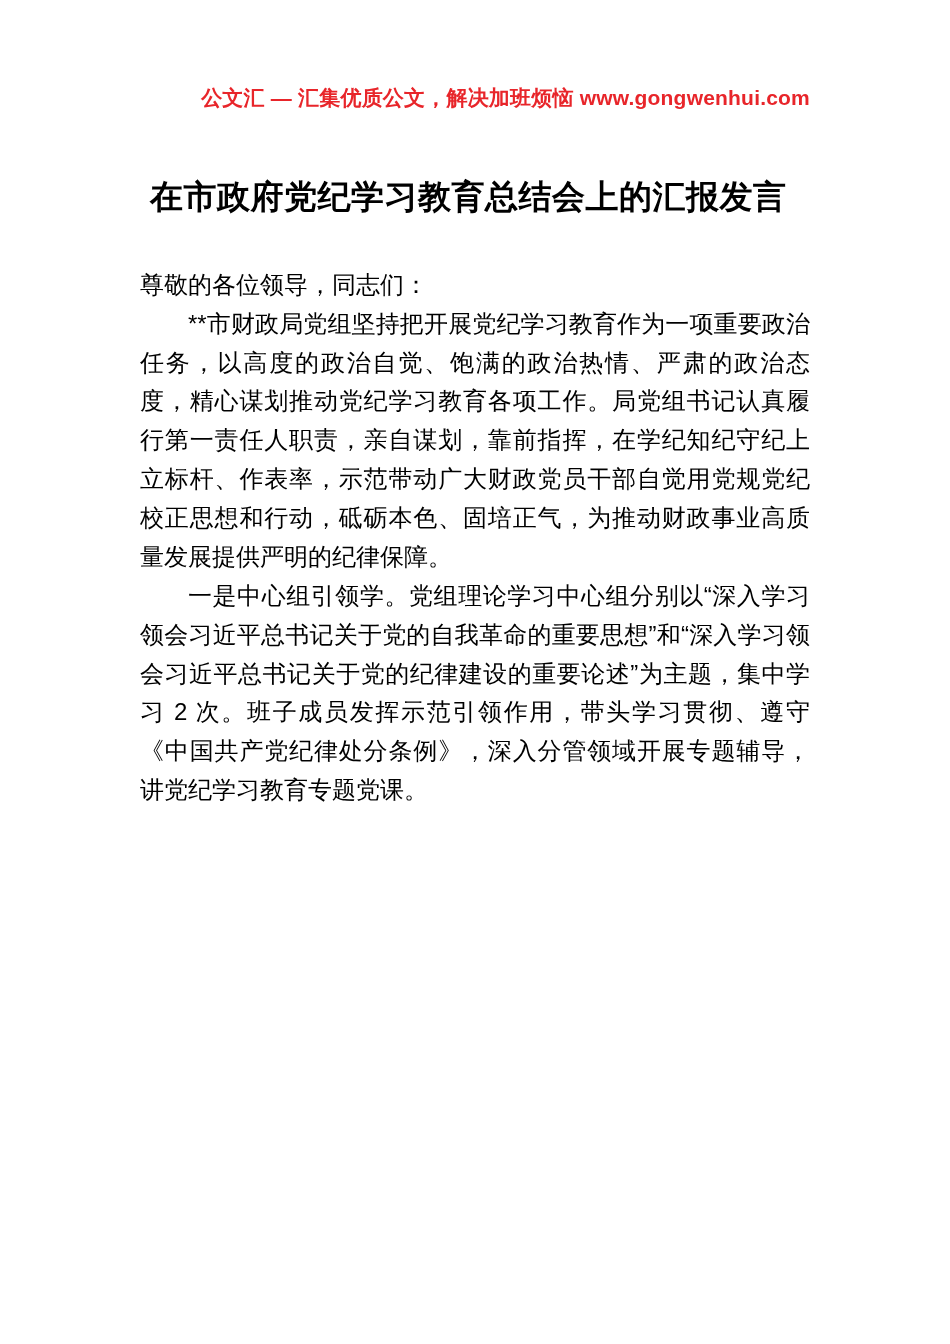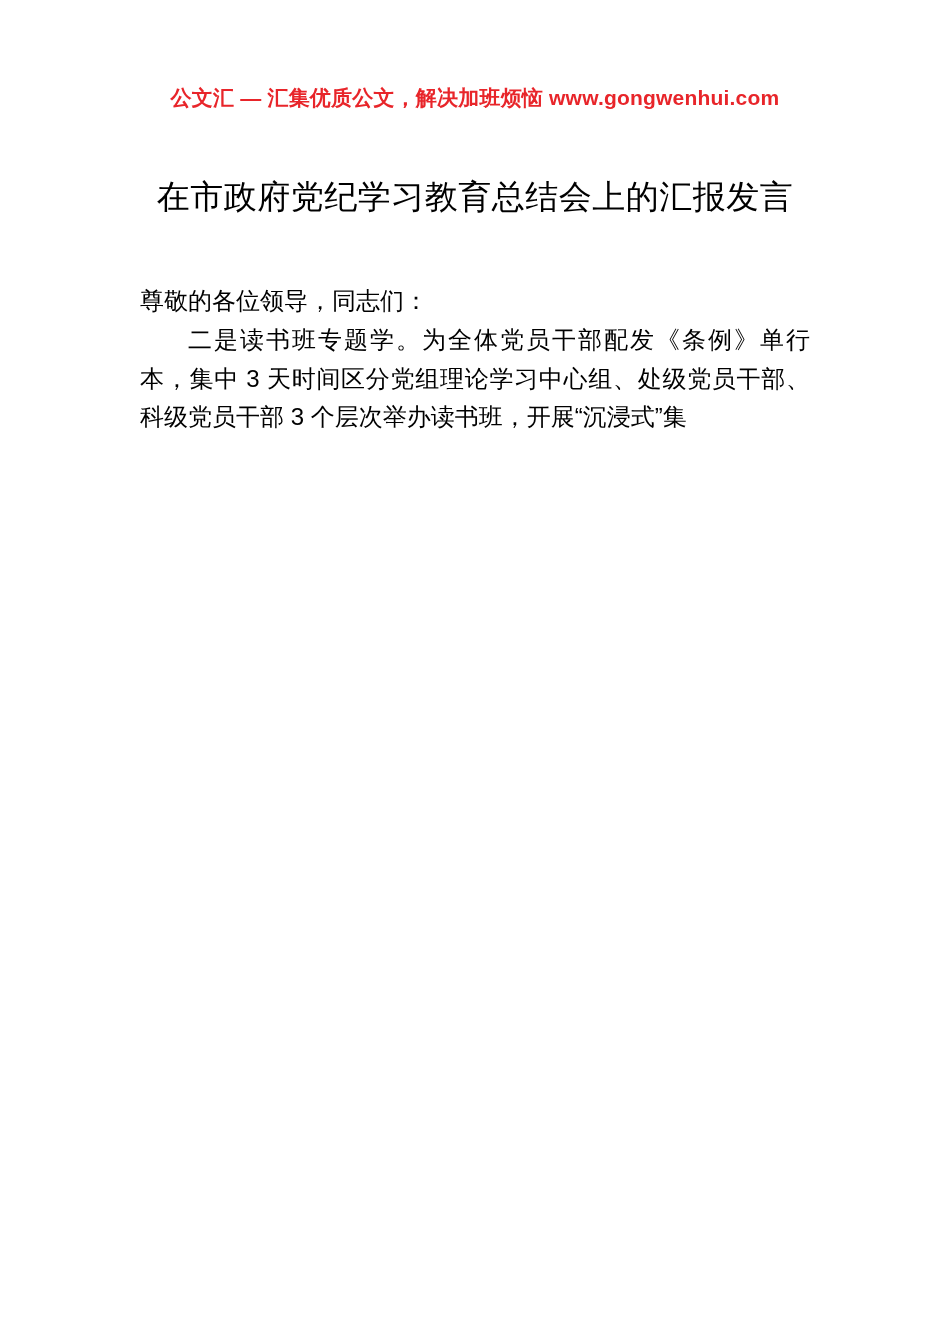--- a/index.html
+++ b/index.html
@@ -15,39 +15,39 @@
     overflow: hidden;
   }
   .page {
     position: relative;
     width: 950px;
     height: 1344px;
     box-sizing: border-box;
     padding: 0 140px;
   }
   .watermark {
-    text-align: center;
+    text-align: right;
     color: #e8252a;
     font-size: 21px;
     font-weight: bold;
     letter-spacing: 0.2px;
     padding-top: 84px;
     white-space: nowrap;
   }
   .doc-title {
     margin-top: 56px;
     font-size: 33px;
-    font-weight: normal;
+    font-weight: bold;
     line-height: 1.75;
-    text-align: center;
+    text-align: left;
     letter-spacing: 0.5px;
     padding: 0 10px;
   }
   .body-text {
-    margin-top: 56px;
+    margin-top: 40px;
     font-size: 24px;
     line-height: 1.62;
     text-align: justify;
     text-justify: inter-ideograph;
   }
   .body-text p {
     margin: 0;
     padding: 0;
   }
   .indent {
@@ -58,16 +58,17 @@
 <body>
 
 <div class="page">
 
   <div class="watermark">公文汇 — 汇集优质公文，解决加班烦恼 www.gongwenhui.com</div>
 
   <h1 class="doc-title">在市政府党纪学习教育总结会上的汇报发言</h1>
 
   <div class="body-text">
     <p>尊敬的各位领导，同志们：</p>
-    <p class="indent">二是读书班专题学。为全体党员干部配发《条例》单行本，集中 3 天时间区分党组理论学习中心组、处级党员干部、科级党员干部 3 个层次举办读书班，开展“沉浸式”集</p>
+    <p class="indent">**市财政局党组坚持把开展党纪学习教育作为一项重要政治任务，以高度的政治自觉、饱满的政治热情、严肃的政治态度，精心谋划推动党纪学习教育各项工作。局党组书记认真履行第一责任人职责，亲自谋划，靠前指挥，在学纪知纪守纪上立标杆、作表率，示范带动广大财政党员干部自觉用党规党纪校正思想和行动，砥砺本色、固培正气，为推动财政事业高质量发展提供严明的纪律保障。</p>
+    <p class="indent">一是中心组引领学。党组理论学习中心组分别以“深入学习领会习近平总书记关于党的自我革命的重要思想”和“深入学习领会习近平总书记关于党的纪律建设的重要论述”为主题，集中学习 2 次。班子成员发挥示范引领作用，带头学习贯彻、遵守《中国共产党纪律处分条例》，深入分管领域开展专题辅导，讲党纪学习教育专题党课。</p>
   </div>
 
 </div>
 
 </body></html>

